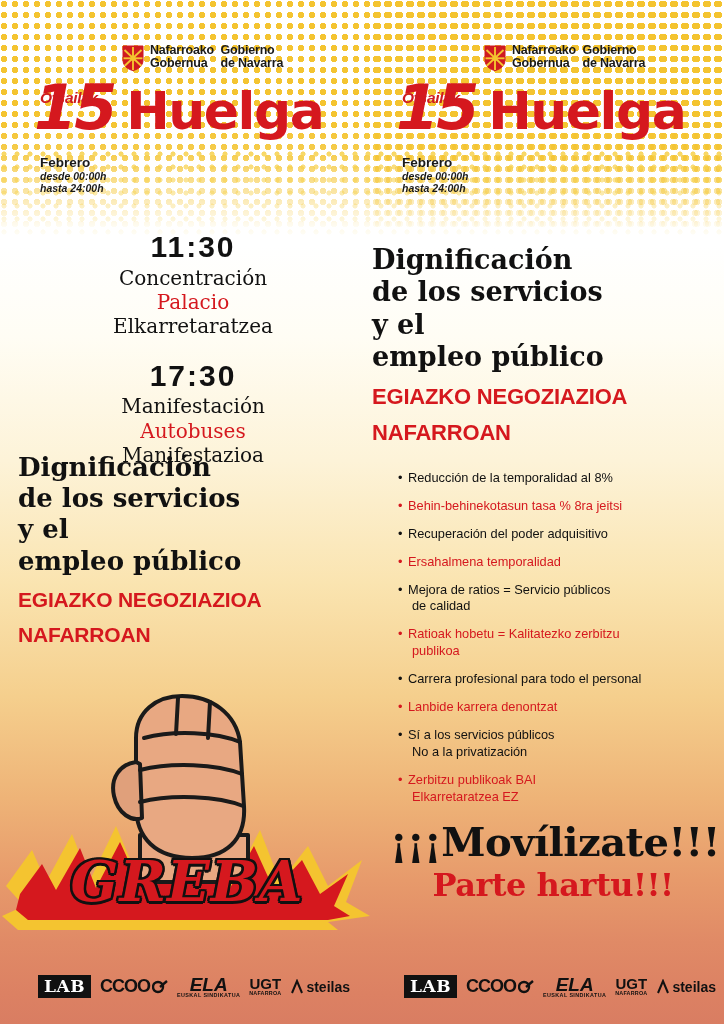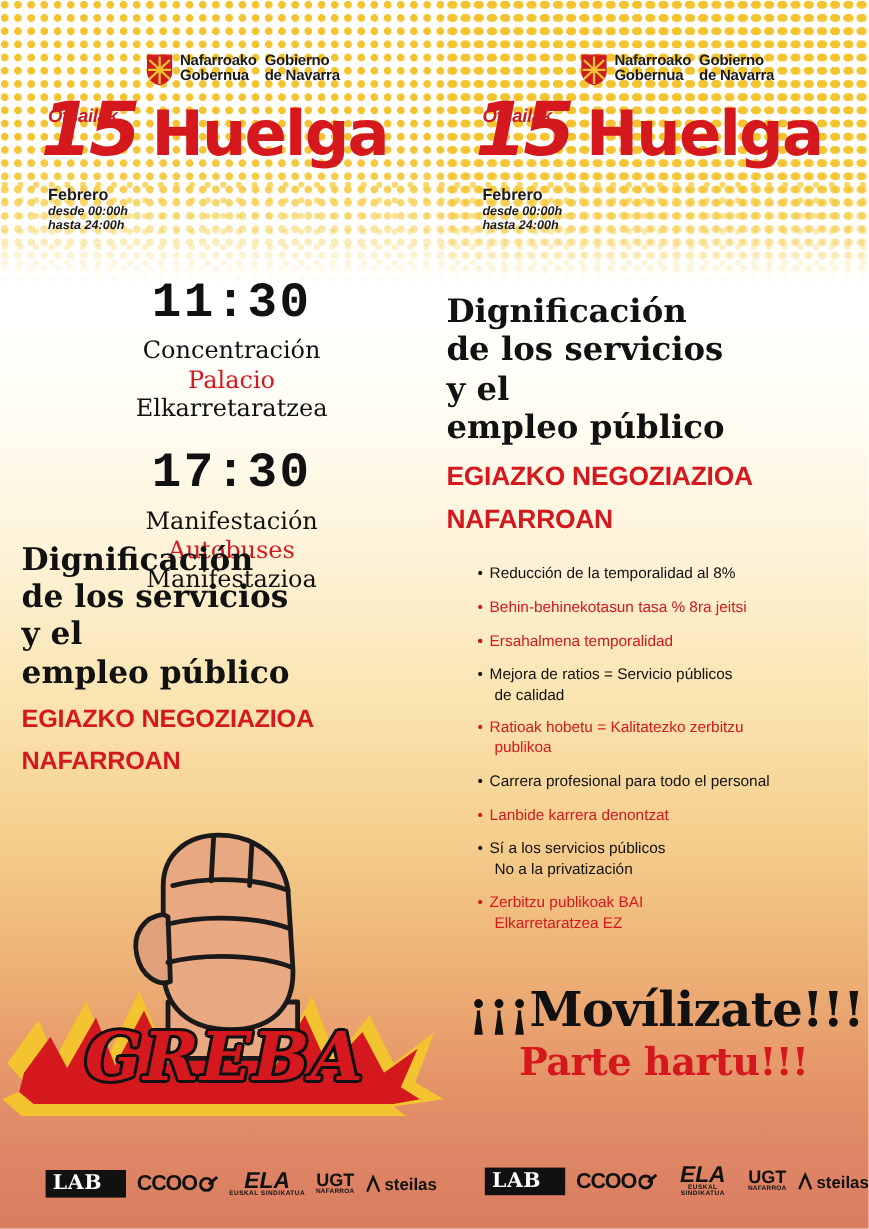--- a/index.html
+++ b/index.html
@@ -142,22 +142,22 @@
 
   
   .schedule {
     position: absolute;
     top: 228px;
     left: 18px;
     width: 350px;
     text-align: center;
   }
   .sched-time {
-    font-family: Liberation Mono, monospace;
-    font-size: 41px;
+    font-family: Liberation Sans, sans-serif;
+    font-size: 30px;
     font-weight: bold;
     color: #111;
     letter-spacing: 2px;
     line-height: 1.25;
   }
   .sched-es {
     font-family: "DejaVu Serif", serif;
     font-size: 20px;
     color: #111;
     line-height: 1.22;
@@ -300,21 +300,21 @@
     gap: 9px;
   }
   .unions.left { left: 38px; }
   .unions.right { left: 404px; }
   .u-lab {
     background: #111;
     color: #fff;
     font-family: "DejaVu Serif", serif;
     font-weight: bold;
     font-size: 17px;
-    padding: 1px 20px 2px 6px;
+    padding: 1px 6px 2px 6px;
     letter-spacing: 0.5px;
   }
   .u-ccoo {
     font-family: "Liberation Sans", sans-serif;
     font-weight: bold;
     font-size: 18px;
     color: #111;
     letter-spacing: -1px;
     display: flex;
     align-items: center;
@@ -465,21 +465,21 @@
     <div class="l">y el</div>
     <div class="l">empleo público</div>
     <div class="r">EGIAZKO NEGOZIAZIOA</div>
     <div class="r">NAFARROAN</div>
   </div>
 
   <div class="bullets">
     <div class="bullet"><span class="dot">•</span><span>Reducción de la temporalidad al 8%</span></div>
     <div class="bullet eu"><span class="dot">•</span><span>Behin-behinekotasun tasa % 8ra jeitsi</span></div>
 
-    <div class="bullet"><span class="dot">•</span></div>
+    <div class="bullet"><span class="dot">•</span><span>Recuperación del poder adquisitivo</span></div>
     <div class="bullet eu"><span class="dot">•</span><span>Ersahalmena temporalidad</span></div>
 
     <div class="bullet"><span class="dot">•</span><span>Mejora de ratios = Servicio públicos</span><span class="l2">de calidad</span></div>
     <div class="bullet eu"><span class="dot">•</span><span>Ratioak hobetu = Kalitatezko zerbitzu</span><span class="l2">publikoa</span></div>
 
     <div class="bullet"><span class="dot">•</span><span>Carrera profesional para todo el personal</span></div>
     <div class="bullet eu"><span class="dot">•</span><span>Lanbide karrera denontzat</span></div>
 
     <div class="bullet"><span class="dot">•</span><span>Sí a los servicios públicos</span><span class="l2">No a la privatización</span></div>
     <div class="bullet eu"><span class="dot">•</span><span>Zerbitzu publikoak BAI</span><span class="l2">Elkarretaratzea EZ</span></div>

